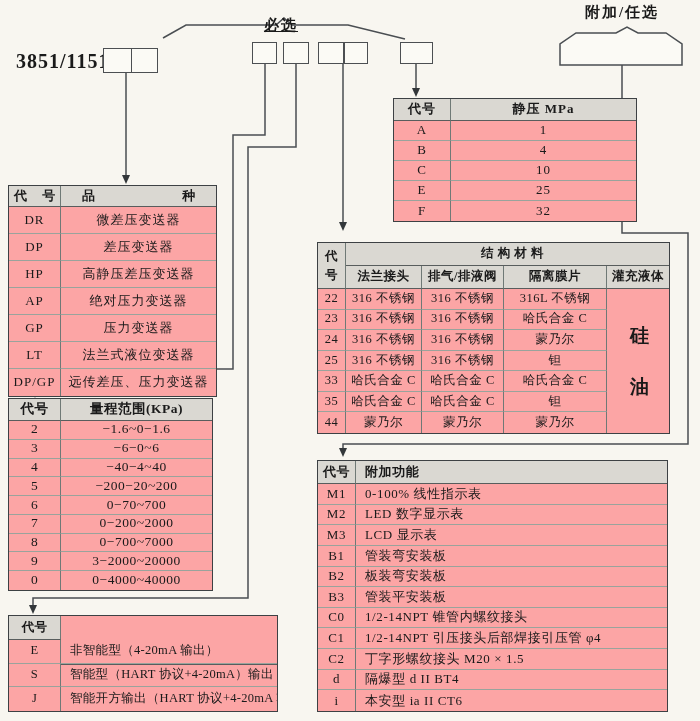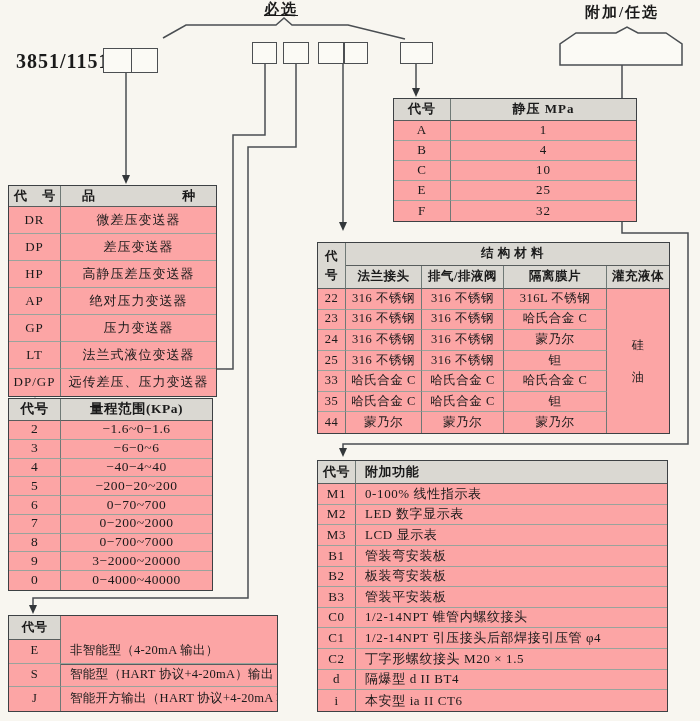--- a/index.html
+++ b/index.html
@@ -22,21 +22,21 @@
     display:flex; align-items:center; justify-content:center;
     font-size:13px; letter-spacing:1px; line-height:1.1; white-space:nowrap;
     border-right:1px solid #6f7976; border-bottom:1px solid #99a39c;
     overflow:hidden;
   }
   .h { background:#dad8d2; font-weight:bold; border-bottom-color:#585d5d; }
   .nr { border-right:none !important; }
   .nb { border-bottom:none !important; }
   .left { justify-content:flex-start; padding-left:9px; }
   .vert { width:16px; word-break:break-all; text-align:center; white-space:normal; line-height:1.5; }
-  .fillv { width:16px; word-break:break-all; text-align:center; white-space:normal; line-height:2.7; font-size:12px; }
+  .fillv { width:16px; word-break:break-all; text-align:center; white-space:normal; line-height:2.7; font-size:19px;font-weight:bold; }
 
   .ls6  { letter-spacing:6px;  padding-left:6px; }
   .ls10 { letter-spacing:10px; padding-left:10px; }
   .ls18 { letter-spacing:18px; padding-left:18px;margin-top:48px; }
   .ls42 { letter-spacing:42px; padding-left:42px; }
 
   #tbl-variety  { left:8px;   top:185px; width:209px; height:212px;
                   grid-template-columns:52px 1fr; grid-template-rows:21px repeat(7,1fr); }
   #tbl-pressure { left:393px; top:98px;  width:244px; height:124px;
                   grid-template-columns:57px 1fr; grid-template-rows:22px repeat(5,1fr); }
@@ -74,21 +74,21 @@
       <polygon points="122,175 130,175 126,184"></polygon>
       <polygon points="31,389 39,389 35,398"></polygon>
       <polygon points="29,605 37,605 33,614"></polygon>
       <polygon points="339,222 347,222 343,231"></polygon>
       <polygon points="412,88 420,88 416,97"></polygon>
       <polygon points="339,448 347,448 343,457"></polygon>
     </g>
   </svg>
 
   <div class="lbl" id="model-label" style="left:16px; top:50px;">3851/1151</div>
-  <div class="lbl" style="left:255px; top:0; width:52px;text-decoration:underline;">必选</div>
+  <div class="lbl" style="left:255px; top:16px; width:52px;text-decoration:underline;">必选</div>
   <div class="lbl" style="left:574px; top:3px; width:96px;">附加/任选</div>
 
   <div class="box" style="left:103px; top:48px; width:55px; height:25px;">
       <span class="mid"></span>
     </div>
   <div class="box" style="left:252px; top:42px; width:25px; height:22px;"></div>
   <div class="box" style="left:283px; top:42px; width:26px; height:22px;"></div>
   <div class="box" style="left:318px; top:42px; width:50px; height:22px;">
       <span class="mid"></span>
     </div>

